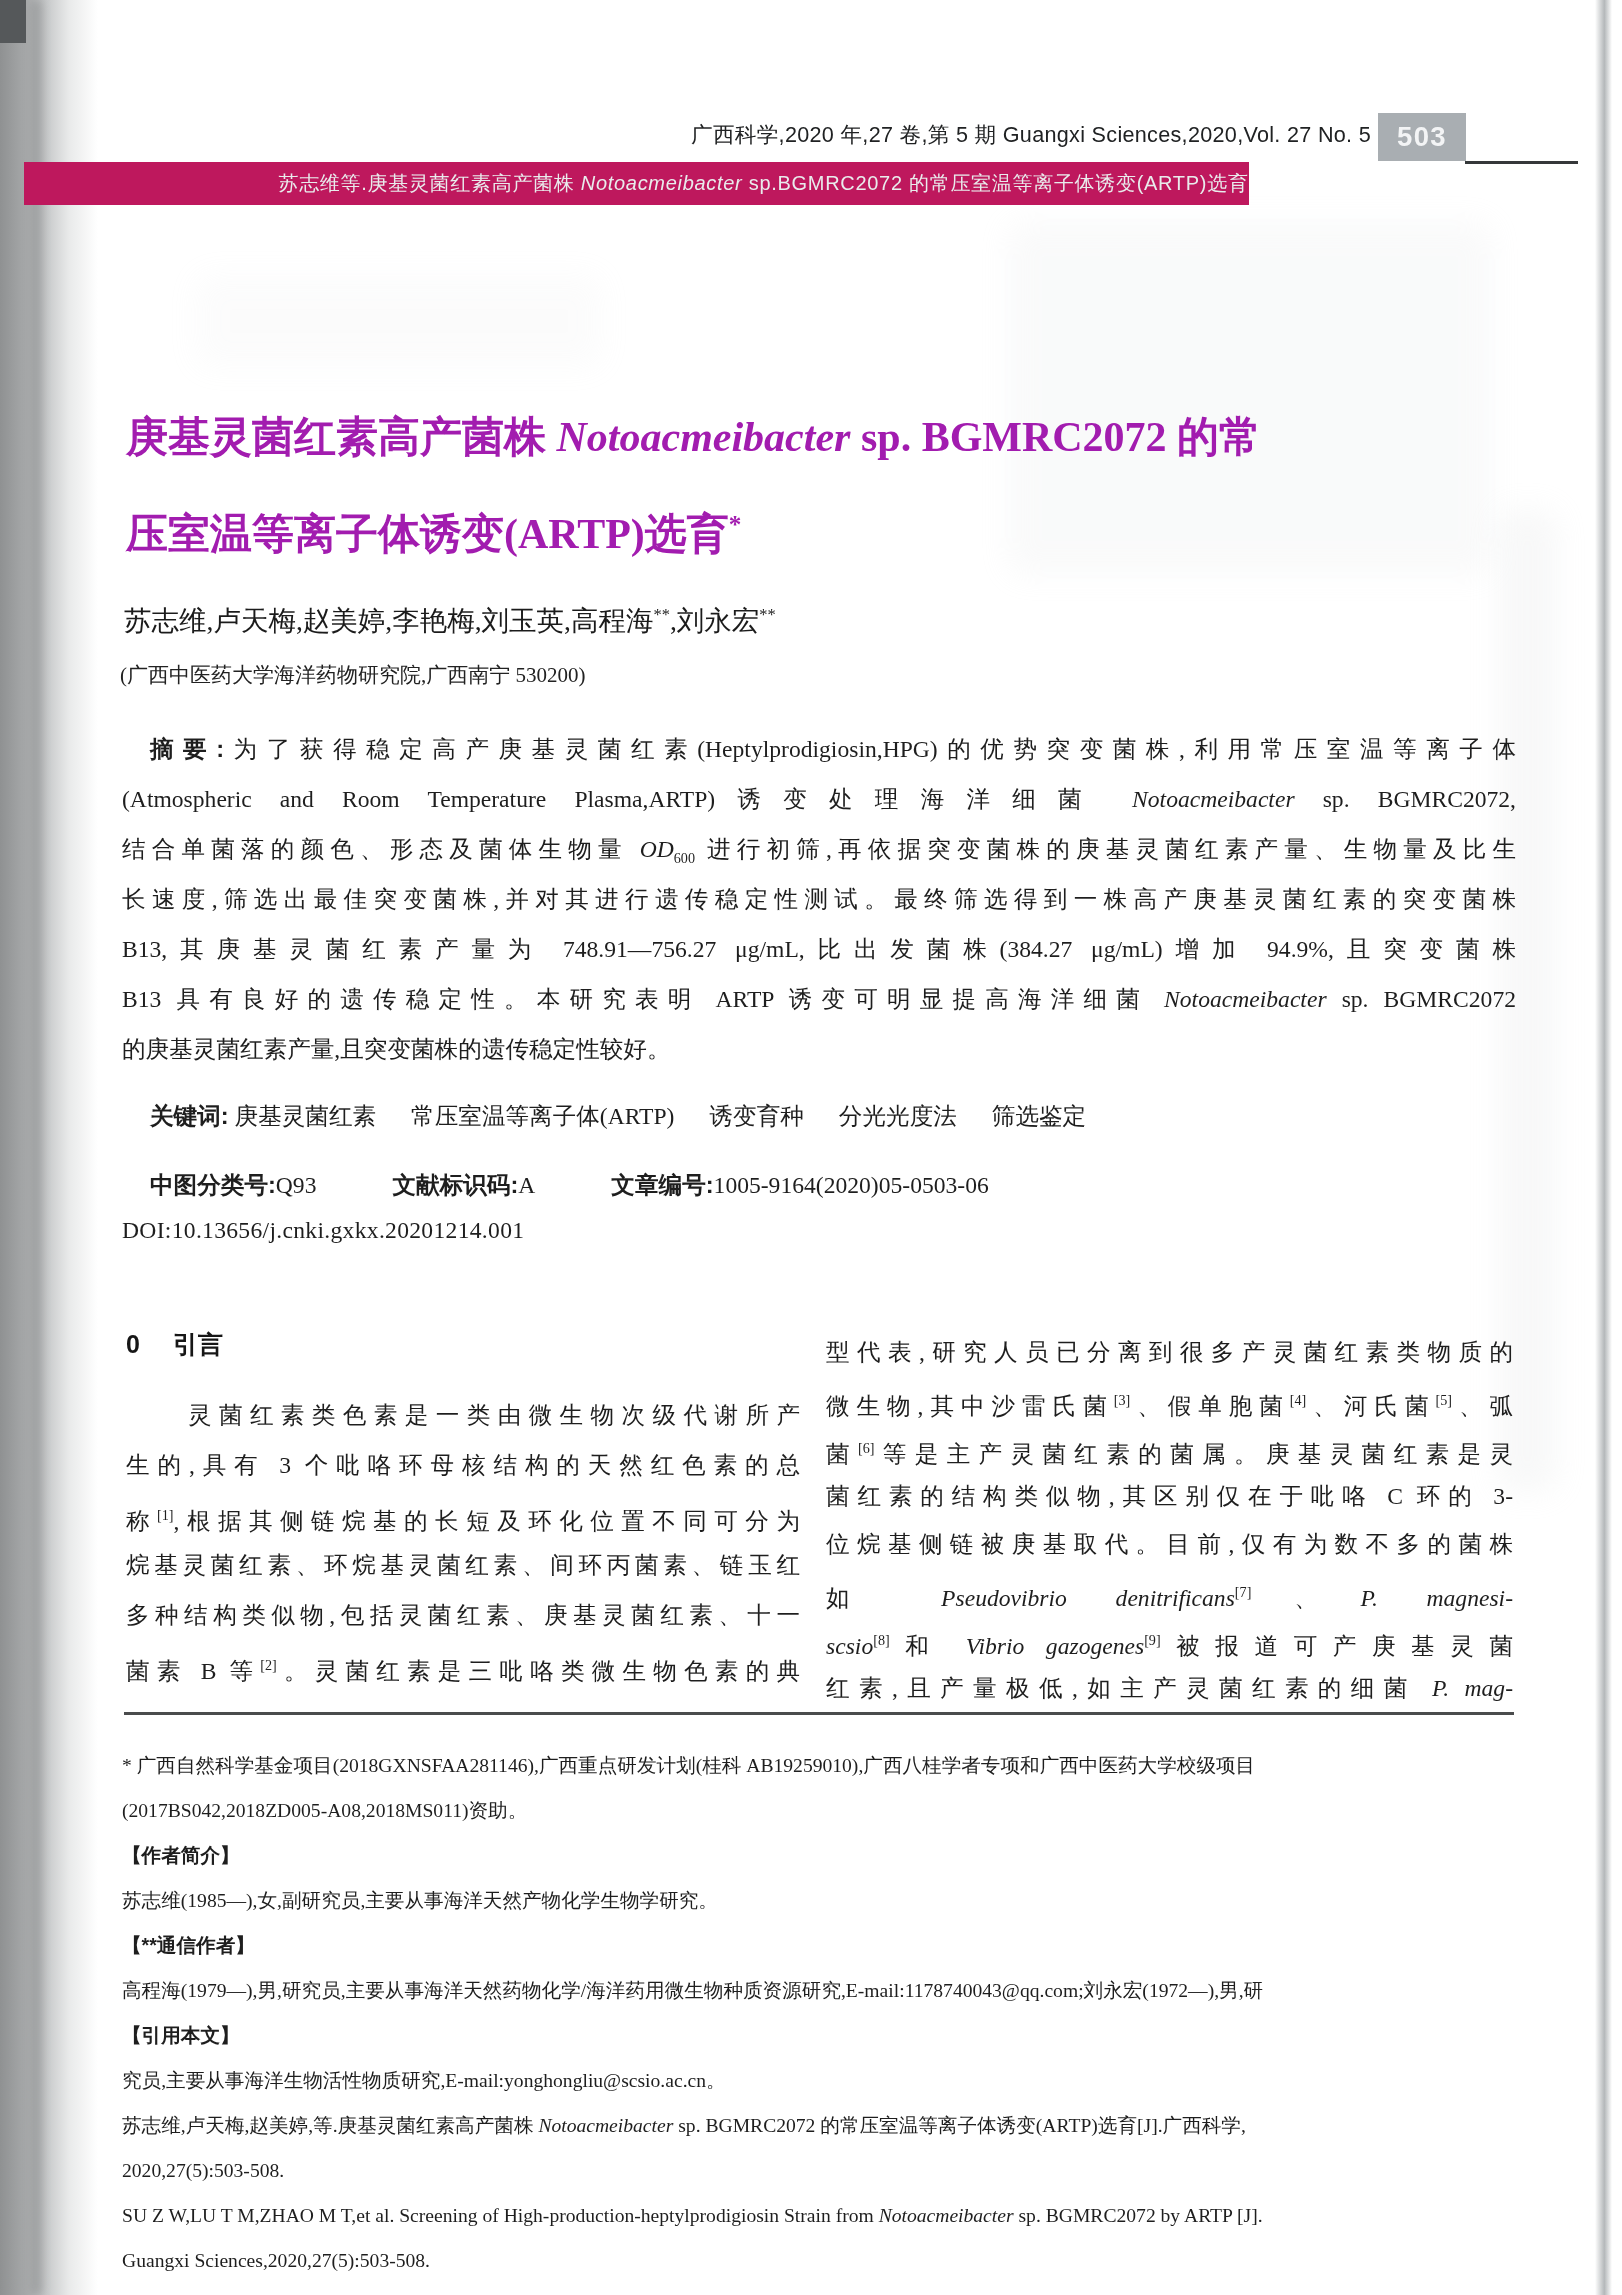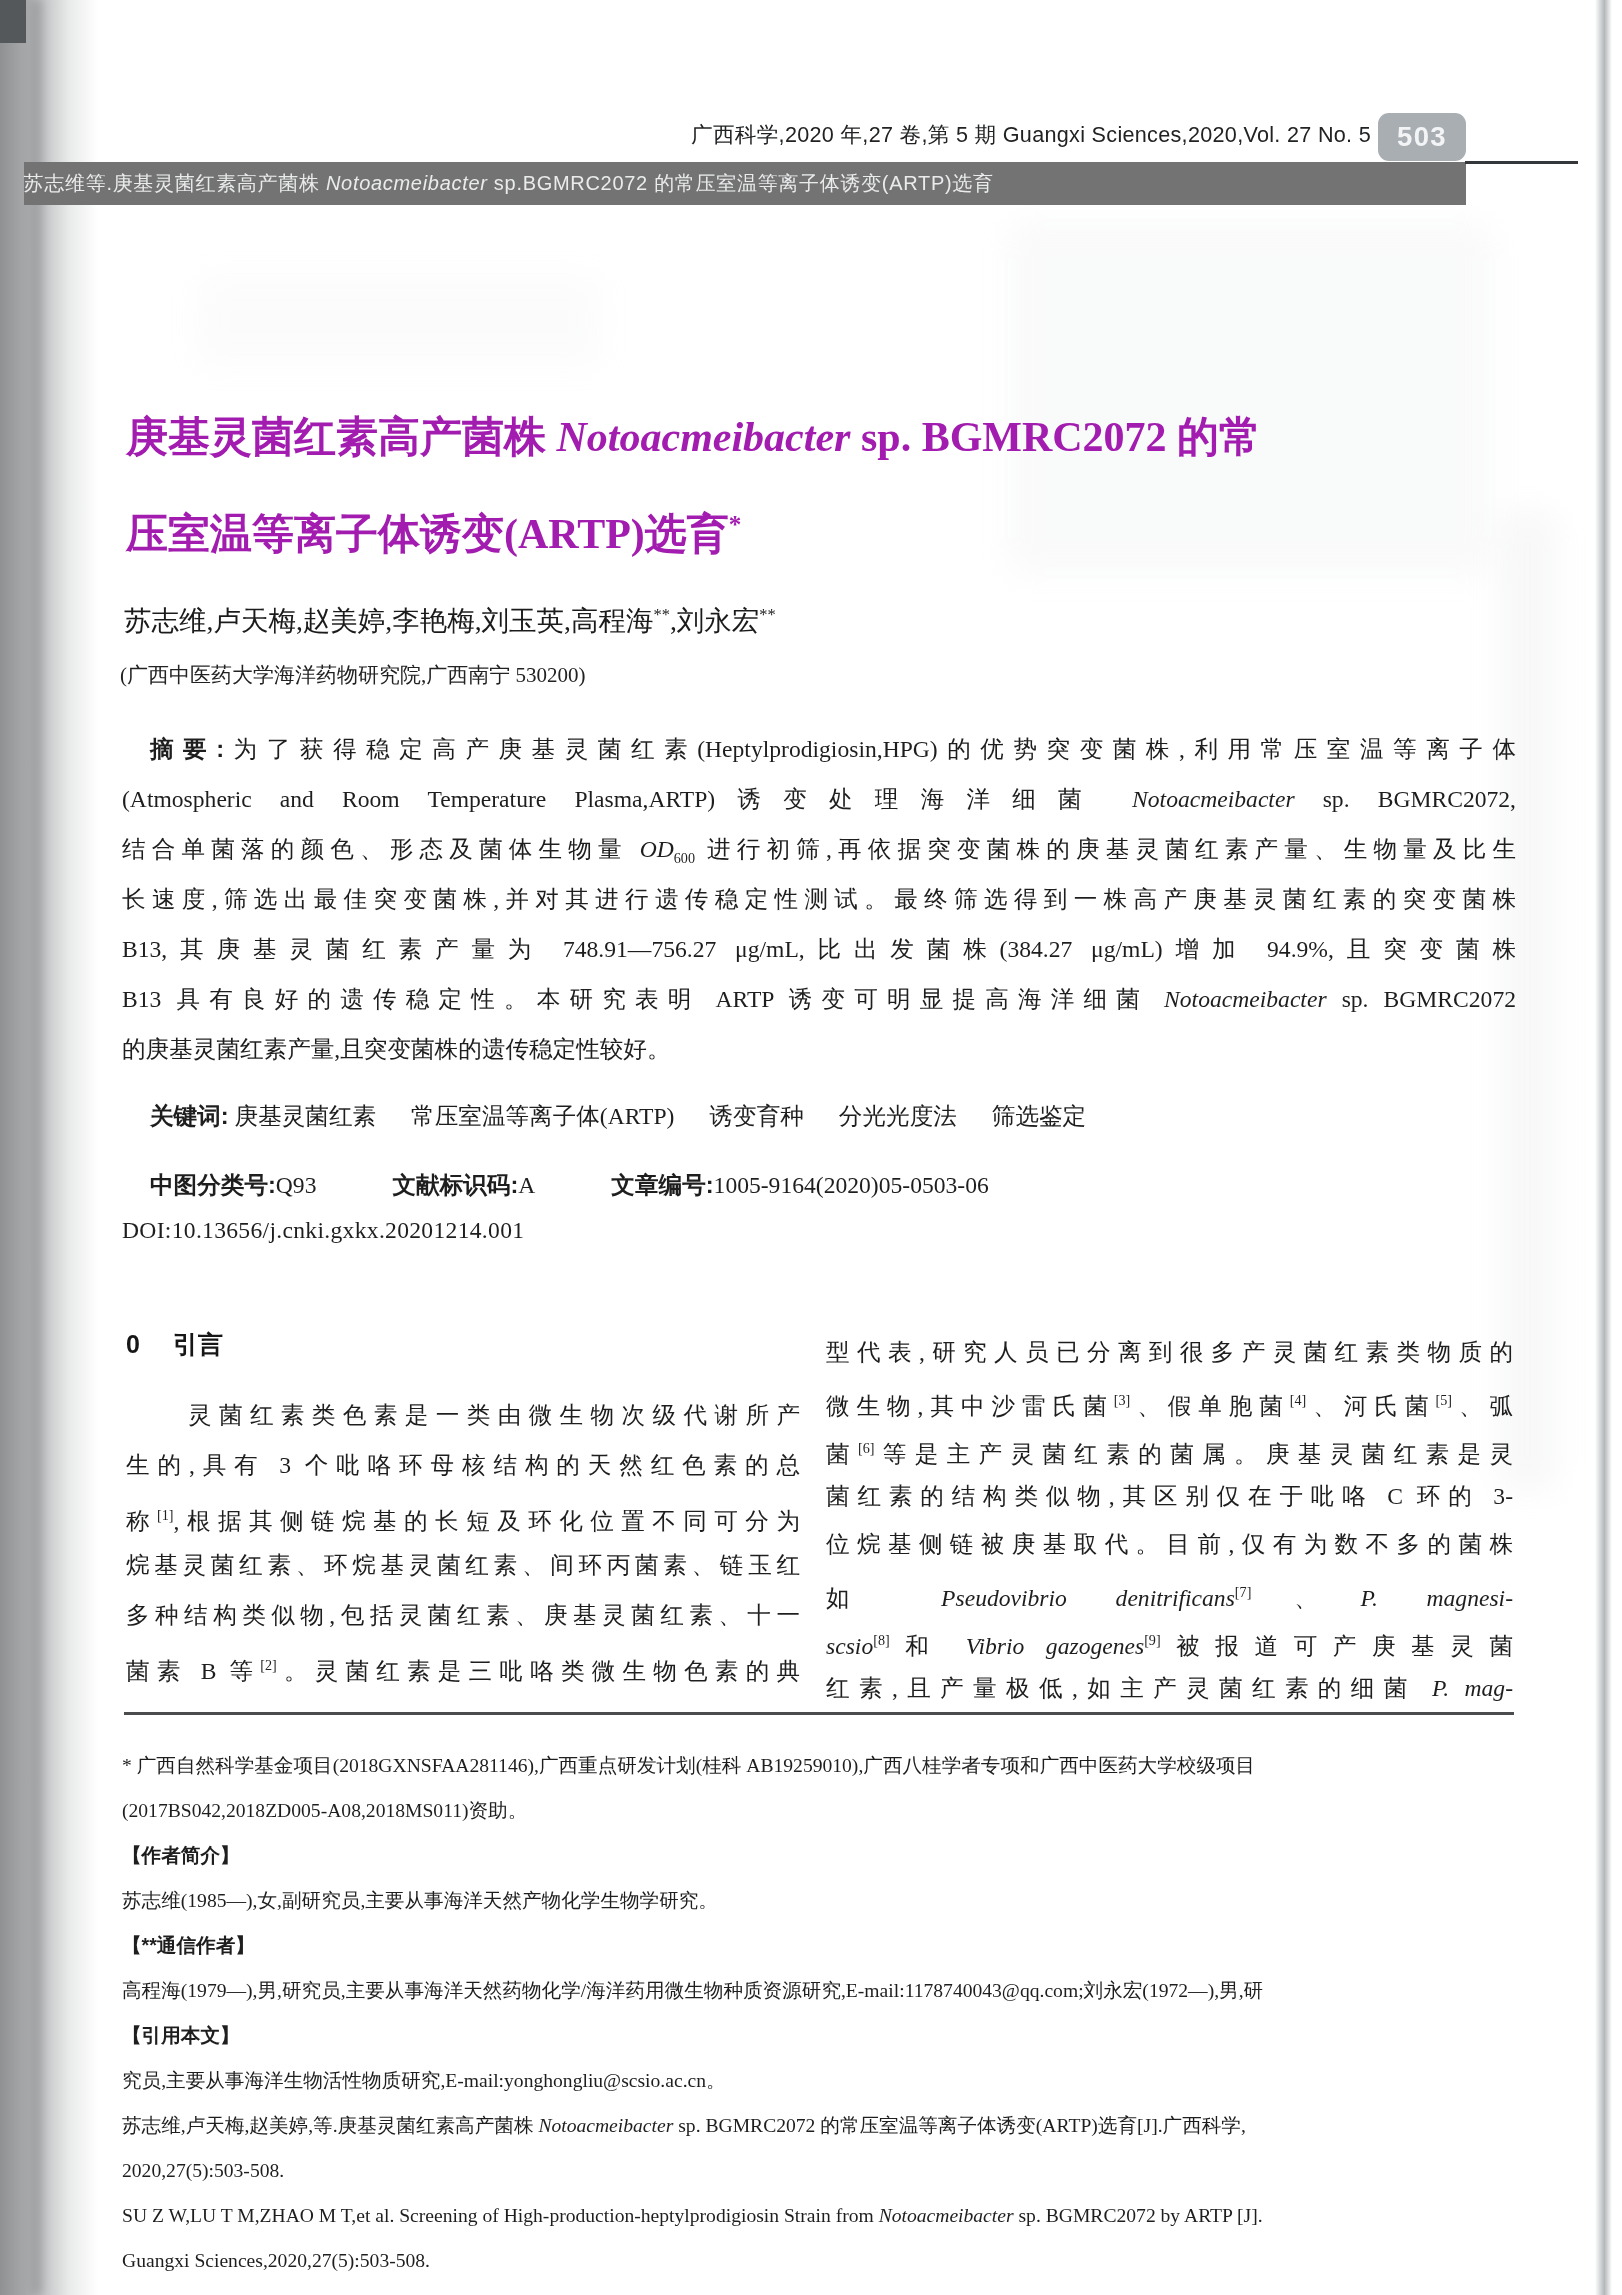--- a/index.html
+++ b/index.html
@@ -16,23 +16,23 @@
     background:linear-gradient(to right,rgba(183,187,189,0),#b4b8ba 55%,rgba(255,255,255,0));}
   .bleed{position:absolute;background:#dfe1e2;filter:blur(14.4px);border-radius:15.7px;}
   .bleed.b1{left:1008px;top:222px;width:484px;height:353px;opacity:.16;}
   .bleed.b2{left:1498px;top:510px;width:59px;height:982px;opacity:.22;}
   .bleed.b3{left:196px;top:275px;width:406px;height:92px;opacity:.10;}
   
   .hdr-journal{position:absolute;left:458px;top:120px;width:913px;text-align:right;
     font-family:"Liberation Sans","DejaVu Sans",sans-serif;font-size:21.6px;color:#202223;letter-spacing:0.3px;}
   .page-badge{position:absolute;left:1378px;top:113px;width:88px;height:48px;background:#a9aeb2;
     color:#f3f4f5;font-family:"Liberation Sans",sans-serif;font-weight:bold;font-size:27.5px;
-    display:flex;align-items:center;justify-content:center;letter-spacing:1.3px;border-radius:11px;}
-  .runbar{position:absolute;left:23.6px;top:162px;width:1442px;height:43px;background:#737373;
-    display:flex;align-items:center;justify-content:flex-start;}
+    display:flex;align-items:center;justify-content:center;letter-spacing:1.3px;}
+  .runbar{position:absolute;left:23.6px;top:162px;width:1225px;height:43px;background:#be185d;
+    display:flex;align-items:center;justify-content:flex-end;}
   .runtext{font-family:"Liberation Sans","DejaVu Sans",sans-serif;font-size:20px;color:#e9ebec;letter-spacing:0.7px;white-space:nowrap;}
   .tailline{position:absolute;left:1465px;top:161px;width:113px;height:2.6px;background:#35383a;}
   
   .title{position:absolute;left:126px;top:393px;width:1387px;font-weight:bold;font-size:42px;line-height:88px;color:#a21caf;}
   .authors{position:absolute;left:124px;top:603px;font-size:27.5px;color:#1b1b1b;}
   .affil{position:absolute;left:120px;top:661px;font-size:21px;color:#222;}
   
   .abstract{position:absolute;left:122px;top:724px;width:1394px;font-size:23.6px;}
   .abstract .tline{line-height:50px;height:50px;}
   .keywords{position:absolute;left:122px;top:1091px;width:1394px;font-size:23.6px;line-height:50px;}

